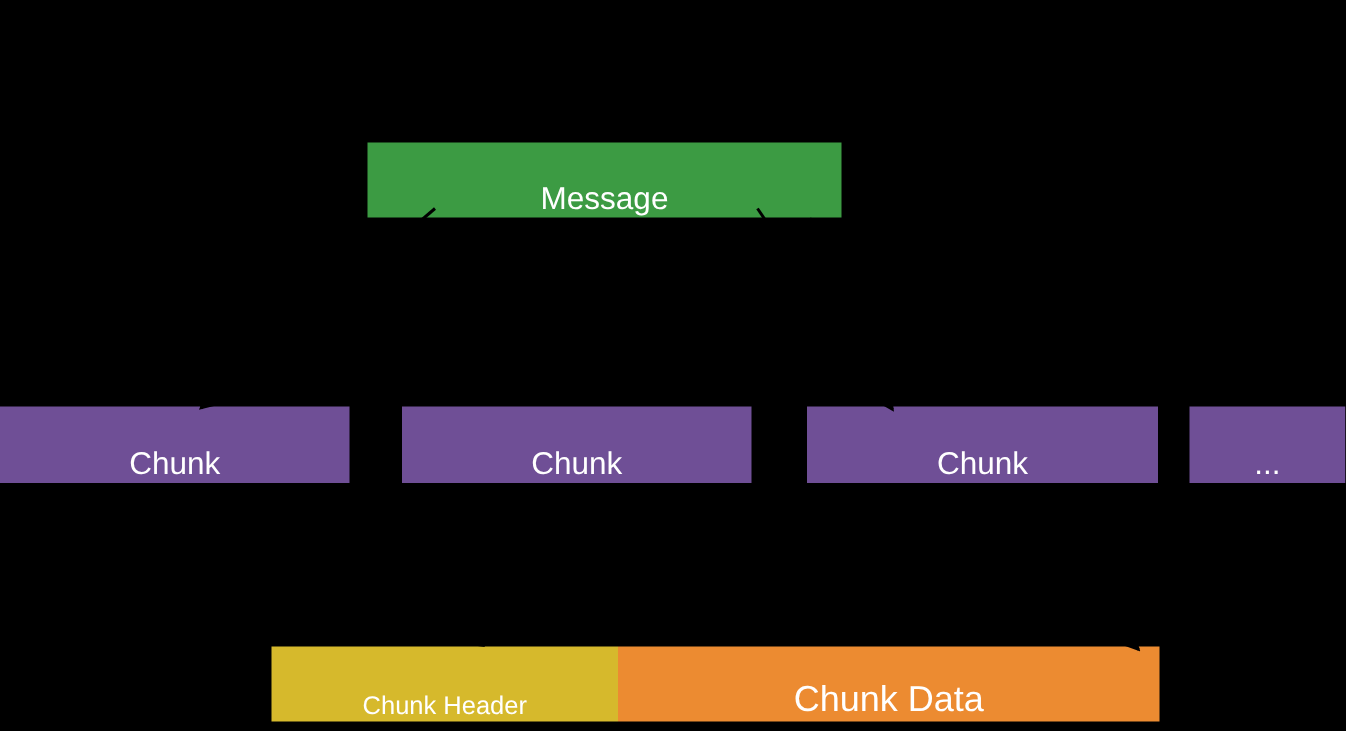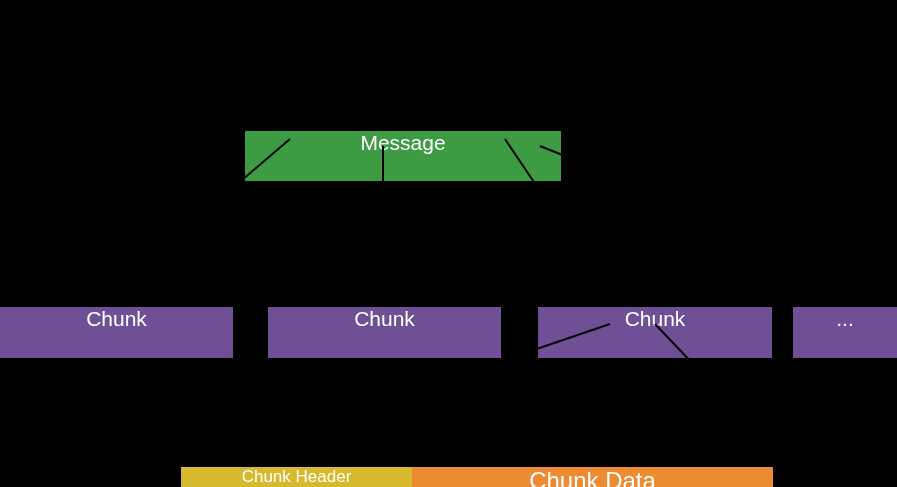--- a/index.html
+++ b/index.html
@@ -7,25 +7,24 @@
   .canvas {
     position: relative;
     width: 897px;
     height: 487px;
     overflow: hidden;
     font-family: "Liberation Sans", sans-serif;
   }
   .box {
     position: absolute;
     display: flex;
-    align-items: flex-start;
+    align-items: flex-end;
     justify-content: center;
     color: #ffffff;
     z-index: 1;
-    margin-top: 36px;
   }
   .box span { display: block; }
   .message-box  { left: 245px; top: 95px;  width: 316px; height: 50px; font-size: 21px; }
   .chunk-box-1  { left: 0px;   top: 271px; width: 233px; height: 51px; font-size: 21px; }
   .chunk-box-2  { left: 268px; top: 271px; width: 233px; height: 51px; font-size: 21px; }
   .chunk-box-3  { left: 538px; top: 271px; width: 234px; height: 51px; font-size: 21px; }
   .chunk-box-4  { left: 793px; top: 271px; width: 104px; height: 51px; font-size: 21px; }
   .header-box   { left: 181px; top: 431px; width: 231px; height: 50px; font-size: 17px; }
   .data-box     { left: 412px; top: 431px; width: 361px; height: 50px; font-size: 24px; }
   .arrows-layer {

